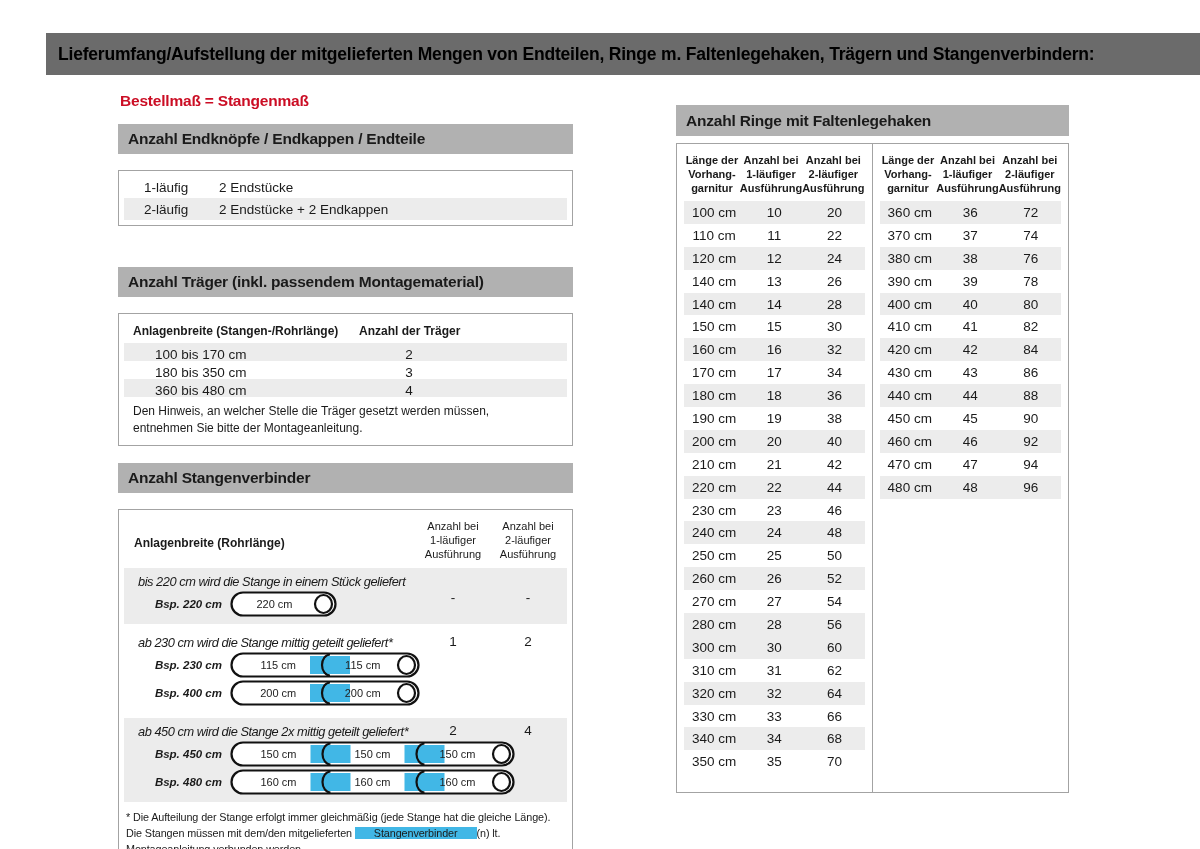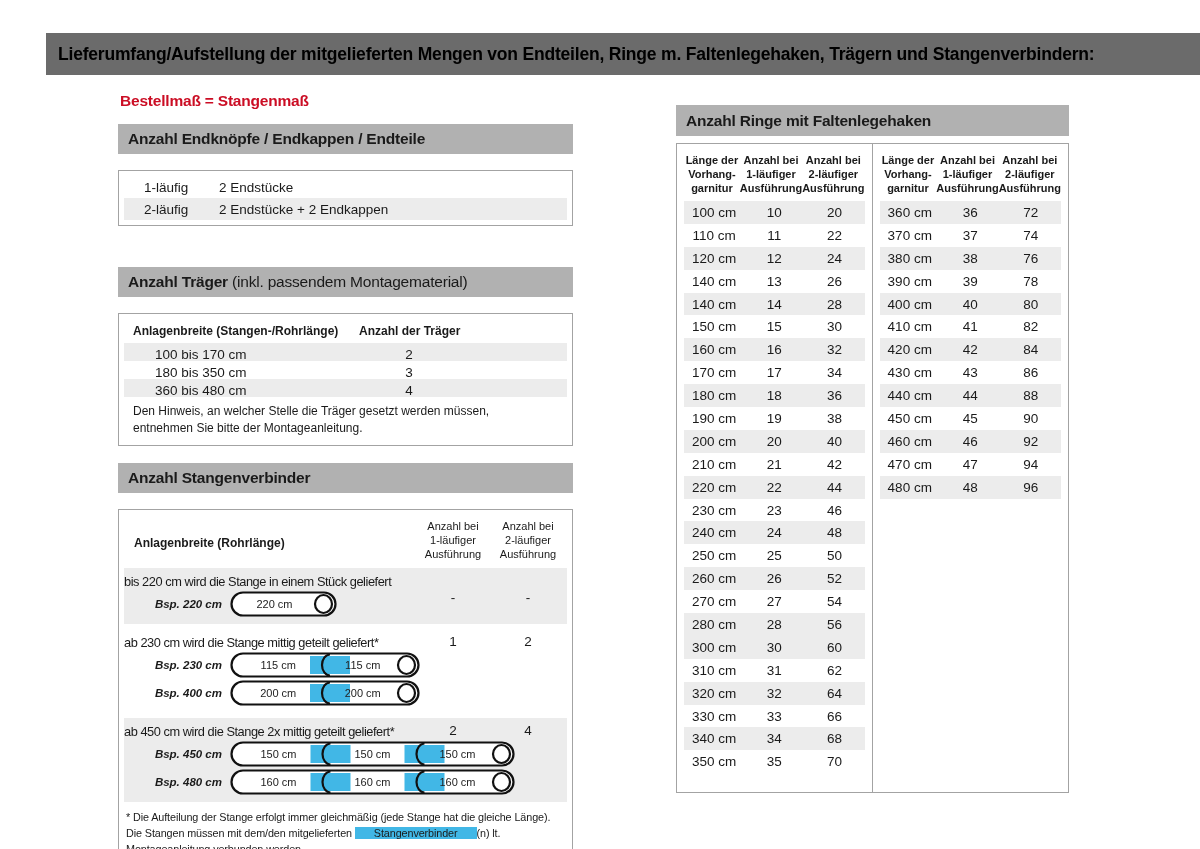--- a/index.html
+++ b/index.html
@@ -11,42 +11,42 @@
         font-family:"Liberation Sans",sans-serif;color:var(--ink);}
   .b{font-weight:bold;}
   .topbar{position:absolute;left:46px;top:33px;width:1154px;height:42px;background:var(--topbar);
           color:#000000;font-weight:bold;font-size:17.5px;display:flex;align-items:center;
           padding-left:12px;box-sizing:border-box;letter-spacing:-0.2px;}
   .left-col{position:absolute;left:118px;top:90px;width:455px;}
   .right-col{position:absolute;left:676px;top:105px;width:393px;}
   .red-title{color:var(--red);font-weight:bold;font-size:15.5px;margin:2px 0 14px 2px;height:18px;letter-spacing:-0.2px;}
   .bar{height:30px;background:var(--bar);display:flex;align-items:center;padding-left:10px;
        font-size:15.5px;box-sizing:border-box;margin-bottom:16px;letter-spacing:-0.2px;}
-  .bar .rest{font-weight:normal;white-space:pre;text-align:right;}
+  .bar .rest{font-weight:bold;white-space:pre;text-align:right;}
   .box{background:#fff;border:1px solid var(--border);box-sizing:border-box;}
   
   .box1{padding:5px 0;margin-bottom:41px;}
   .kv-row{display:grid;grid-template-columns:75px 1fr;height:22px;align-items:center;
           padding-left:20px;font-size:13.5px;margin:0 5px;}
   .alt{background:var(--alt);}
   
   .box2{padding:5px 0 8px 0;margin-bottom:17px;}
   .t-head{position:relative;height:24px;line-height:24px;padding-left:14px;font-size:12px;font-weight:bold;}
   .t-row{position:relative;height:18px;line-height:23px;padding-left:31px;font-size:13.5px;margin:0 5px;}
   .t-val{position:absolute;left:235px;width:100px;text-align:center;top:0;}
   .t-head .t-val{left:240px;text-align:left;width:160px;}
   .t-note{font-size:12px;line-height:1.4;padding:6px 0 0 14px;width:400px;}
   
   .box3{padding:6px 5px;position:relative;}
   .v-head{position:relative;height:52px;}
   .v-main{position:absolute;left:10px;top:20px;font-size:12px;}
   .v-col{position:absolute;top:3px;width:80px;text-align:center;font-size:11px;line-height:1.3;white-space:pre-line;}
   .vrow{position:relative;padding:5px 0 6px 0;}
   .vrow + .vrow{margin-top:5px;}
-  .vtext{padding-left:0;font-size:12.8px;letter-spacing:-0.45px;height:17px;line-height:17px;white-space:nowrap;}
+  .vtext{padding-left:14px;font-size:12.8px;letter-spacing:-0.45px;height:17px;line-height:17px;white-space:nowrap;font-style:italic;}
   .vval{position:absolute;width:80px;text-align:center;font-size:13.5px;}
   .rodline{display:flex;align-items:center;height:28px;padding-left:10px;}
   .rodlabel{width:88px;text-align:right;margin-right:8px;font-size:11.5px;font-weight:bold;white-space:nowrap;font-style:italic;}
   .v-foot{margin-top:7px;font-size:10.8px;line-height:1.5;padding:0 2px 2px 2px;letter-spacing:-0.1px;}
   .hl{background:var(--blue);padding:0 19px;}
   
   .bar-r{height:31px;margin-bottom:7px;}
   .rbox{height:650px;display:flex;}
   .rhalf{width:50%;box-sizing:border-box;padding:5px 7px;}
   .rhalf.left{border-right:1px solid var(--border);}

